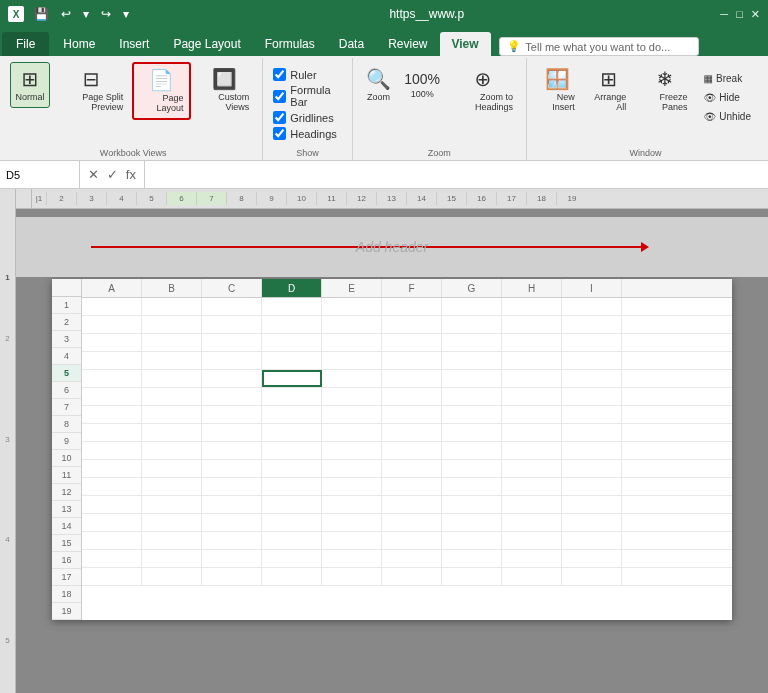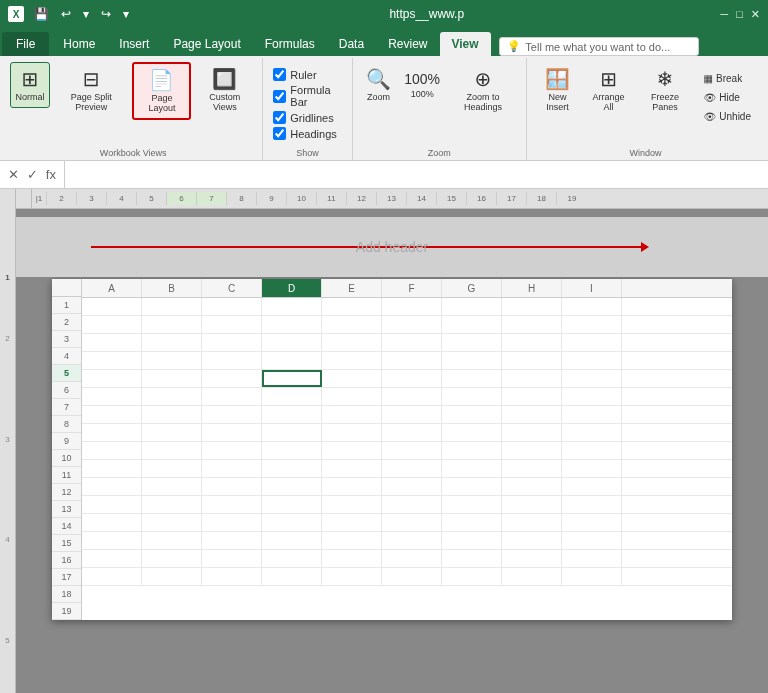--- a/index.html
+++ b/index.html
@@ -92,21 +92,21 @@
     }
     .ribbon-btn-large.active {
       background: #d9ead3;
       border-color: #217346;
     }
     .ribbon-btn-large.selected-red {
       background: #fce8e8;
       border: 2px solid #cc0000;
     }
     .ribbon-btn-icon { font-size: 20px; margin-bottom: 2px; }
-    .ribbon-btn-text { font-size: 9px; line-height: 1.1; }
+    .ribbon-btn-text { font-size: 9px; line-height: 1.1; text-align: right; }
 
     .ribbon-checkboxes {
       display: flex;
       flex-direction: column;
       gap: 3px;
       padding: 6px 4px;
     }
     .ribbon-checkbox {
       display: flex;
       align-items: center;
@@ -194,20 +194,21 @@
       top: -4px;
       width: 0;
       height: 0;
       border-left: 8px solid #cc0000;
       border-top: 5px solid transparent;
       border-bottom: 5px solid transparent;
     }
     .add-header-text {
       color: #aaa;
       font-size: 14px;
+      font-style: italic;
     }
 
     
     .grid-wrapper {
       display: flex;
       background: white;
     }
     .row-numbers {
       width: 30px;
       background: #f5f5f5;
@@ -482,20 +483,21 @@
             <span>👁</span>
             <span>Unhide</span>
           </div>
         </div>
       </div>
       <div class="ribbon-group-label">Window</div>
     </div>
   </div>
 
   <div class="formula-bar">
+    <input class="cell-ref-box" type="text" value="D5" style="">
     <div class="formula-bar-actions">
       <button class="formula-bar-btn">✕</button>
       <button class="formula-bar-btn">✓</button>
       <button class="formula-bar-btn">fx</button>
     </div>
     <input class="formula-bar-input" type="text" style="">
   </div>
 
   <div class="spreadsheet-outer">
 

